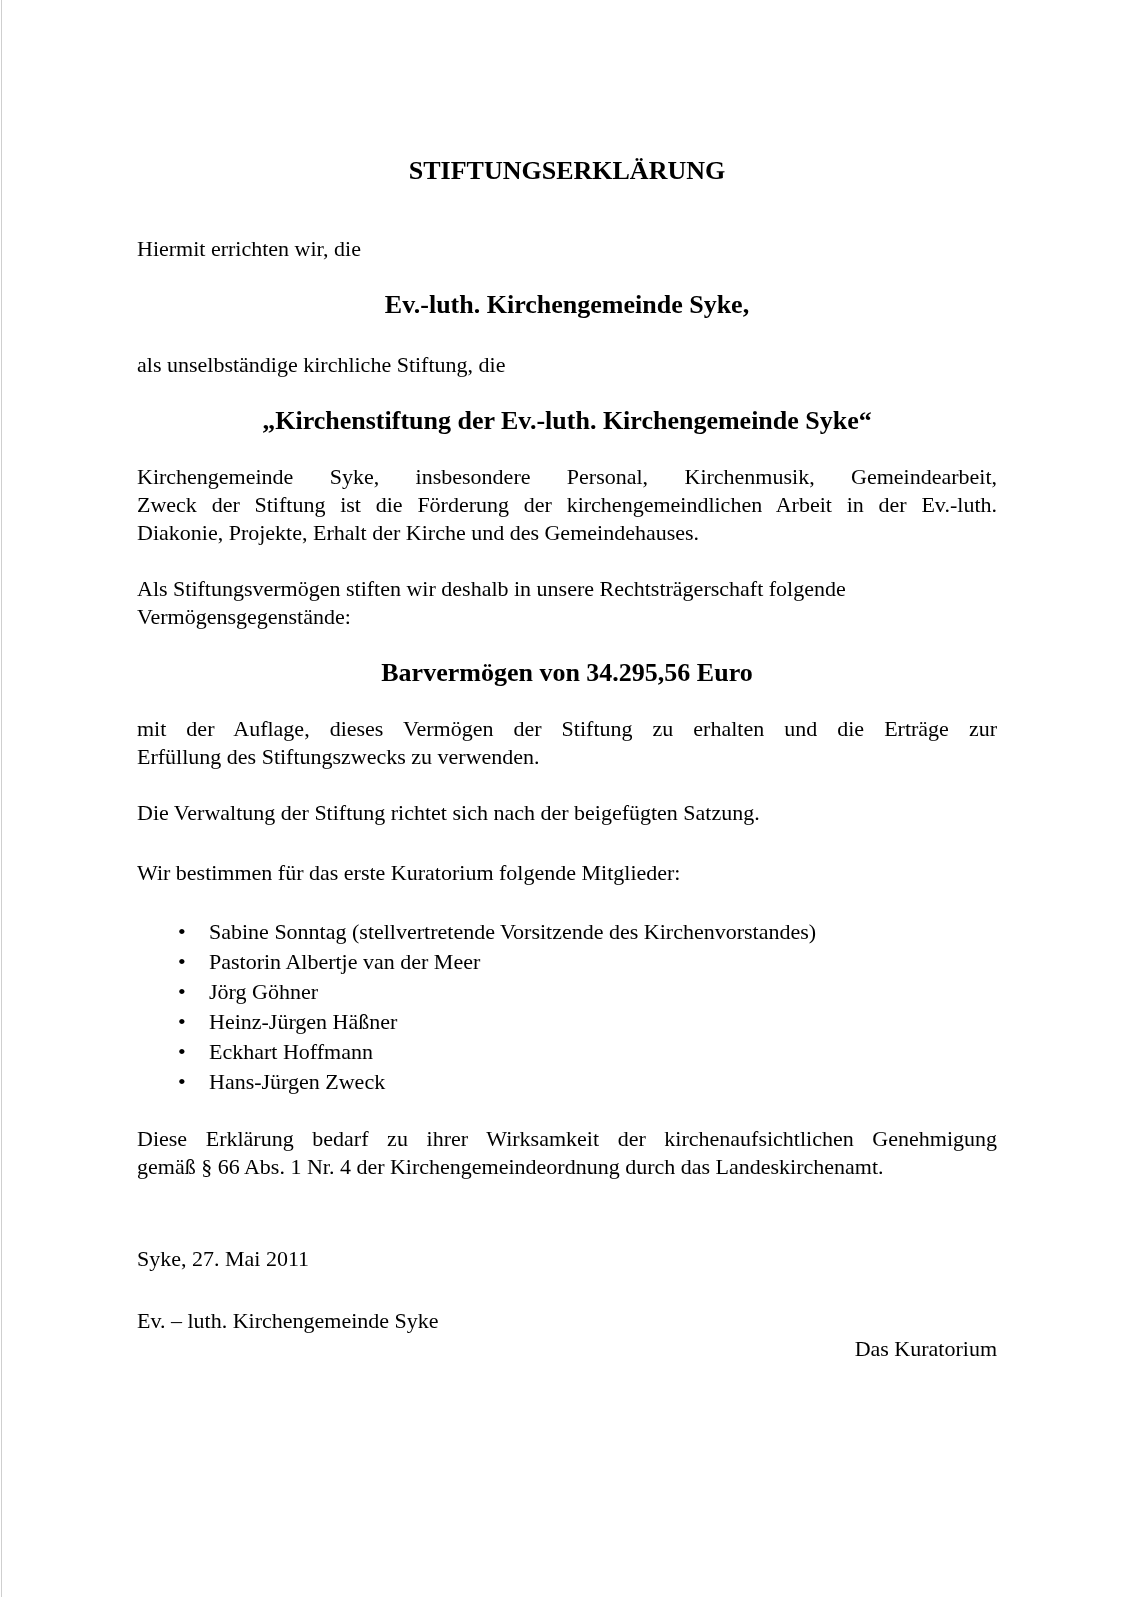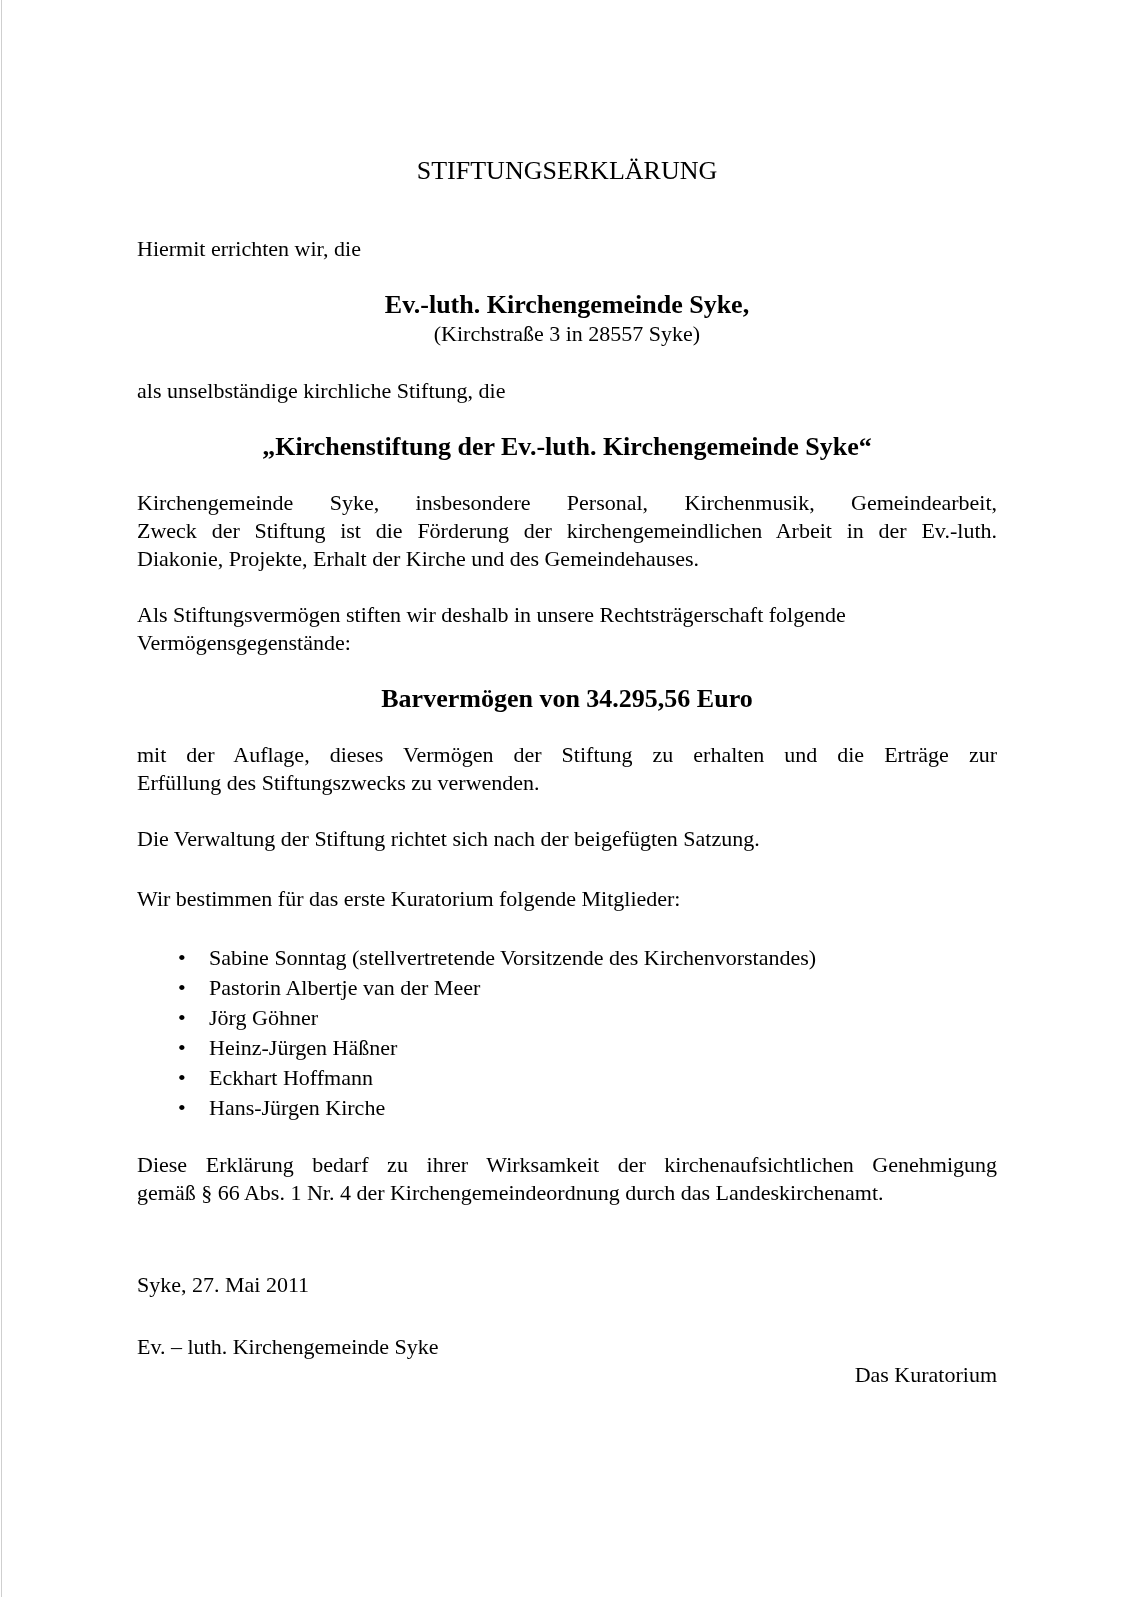--- a/index.html
+++ b/index.html
@@ -22,21 +22,21 @@
     position: absolute;
     left: 137px;
     top: 155px;
     width: 860px;
     font-size: 22px;
     line-height: 28px;
   }
   .doc-title {
     font-size: 26px;
     line-height: 32px;
-    font-weight: normal;
+    font-weight: bold;
     text-align: center;
     margin: 0 0 48px 0;
   }
   .center-bold {
     font-size: 26px;
     line-height: 32px;
     font-weight: bold;
     text-align: center;
     margin: 0;
   }
@@ -82,21 +82,20 @@
 <div class="page-edge-left"></div>
 
 <div class="content">
 
   <div class="doc-title">STIFTUNGSERKLÄRUNG</div>
 
   <p class="mb26">Hiermit errichten wir, die</p>
 
   <div class="mb30">
     <div class="center-bold">Ev.-luth. Kirchengemeinde Syke,</div>
-    <div class="center-sub">(Kirchstraße 3 in 28557 Syke)</div>
   </div>
 
   <p class="mb26">als unselbständige kirchliche Stiftung, die</p>
 
   <div class="center-bold mb26">„Kirchenstiftung der Ev.-luth. Kirchengemeinde Syke“</div>
 
   <div class="mb28">
     <div class="jline">Kirchengemeinde Syke, insbesondere Personal, Kirchenmusik, Gemeindearbeit,</div>
     <div class="jline">Zweck der Stiftung ist die Förderung der kirchengemeindlichen Arbeit in der Ev.-luth.</div>
     <div class="jline-last">Diakonie, Projekte, Erhalt der Kirche und des Gemeindehauses.</div>
@@ -131,21 +130,21 @@
     <li>
       <span class="bullet">•</span>
       <span>Heinz-Jürgen Häßner</span>
     </li>
     <li>
       <span class="bullet">•</span>
       <span>Eckhart Hoffmann</span>
     </li>
     <li>
       <span class="bullet">•</span>
-      <span>Hans-Jürgen Kirche</span>
+      <span>Hans-Jürgen Zweck</span>
     </li>
   </ul>
 
   <div class="mb56">
     <div class="jline">Diese Erklärung bedarf zu ihrer Wirksamkeit der kirchenaufsichtlichen Genehmigung</div>
     <div class="jline-last">gemäß § 66 Abs. 1 Nr. 4 der Kirchengemeindeordnung durch das Landeskirchenamt.</div>
   </div>
 
   <p class="mb34">Syke, 27. Mai 2011</p>
 

